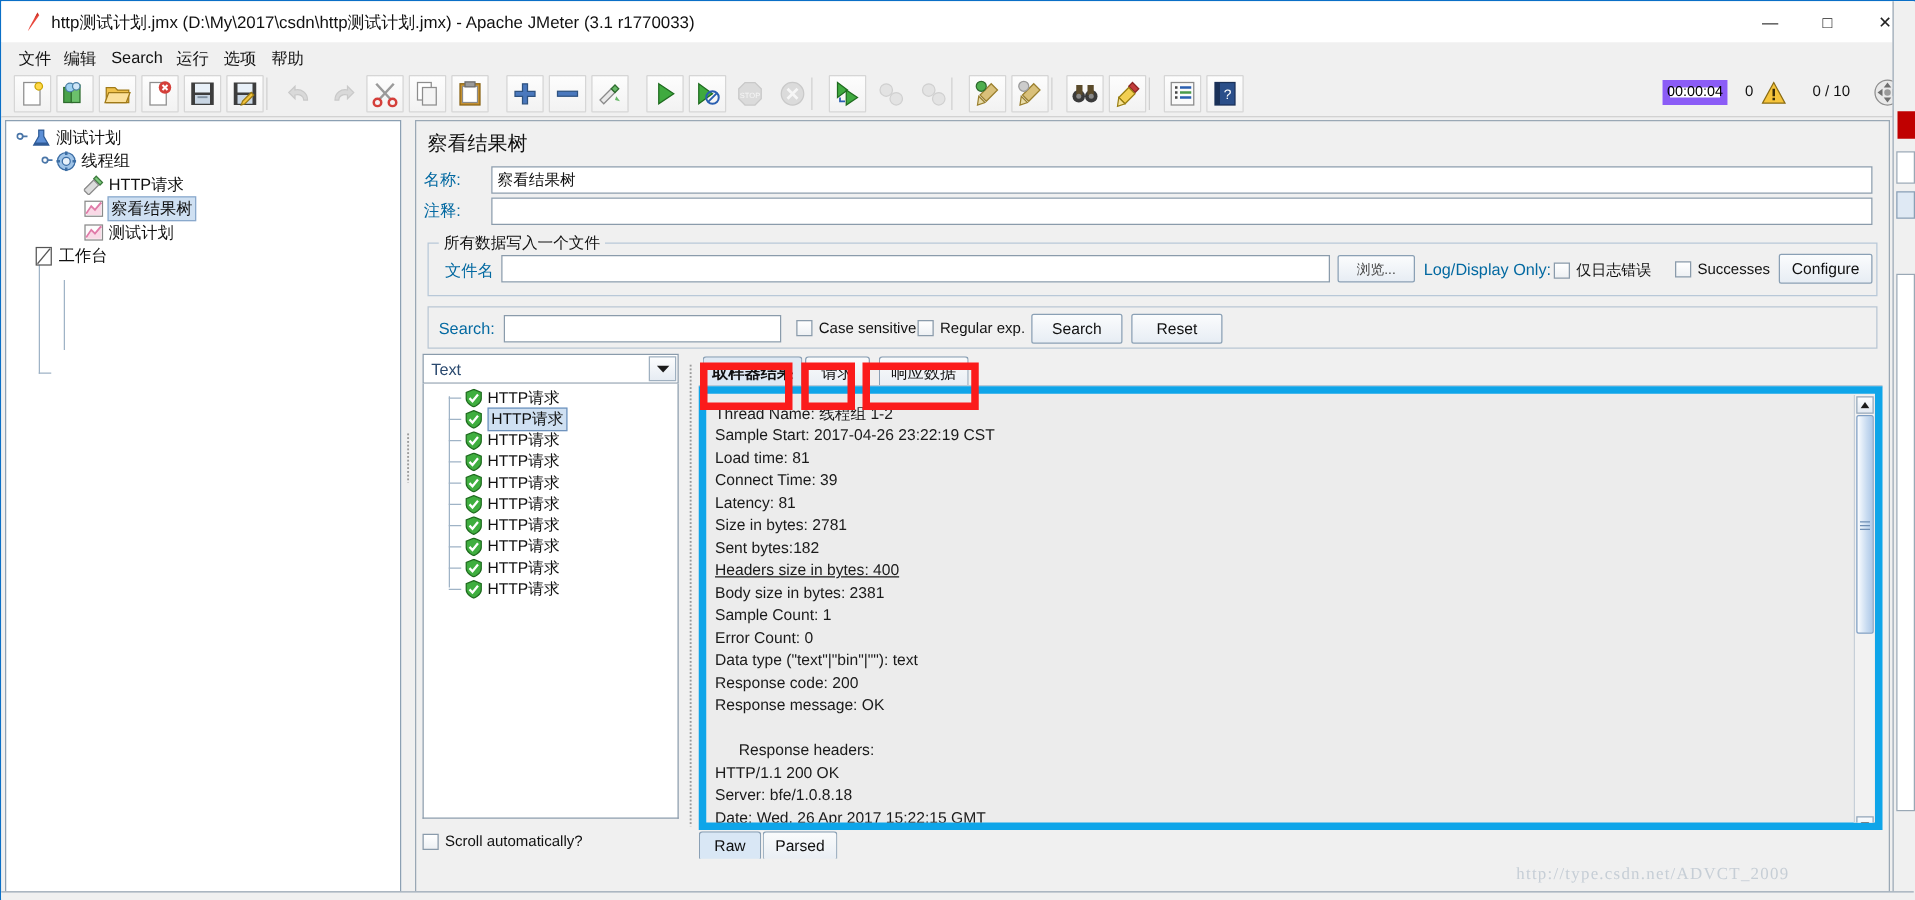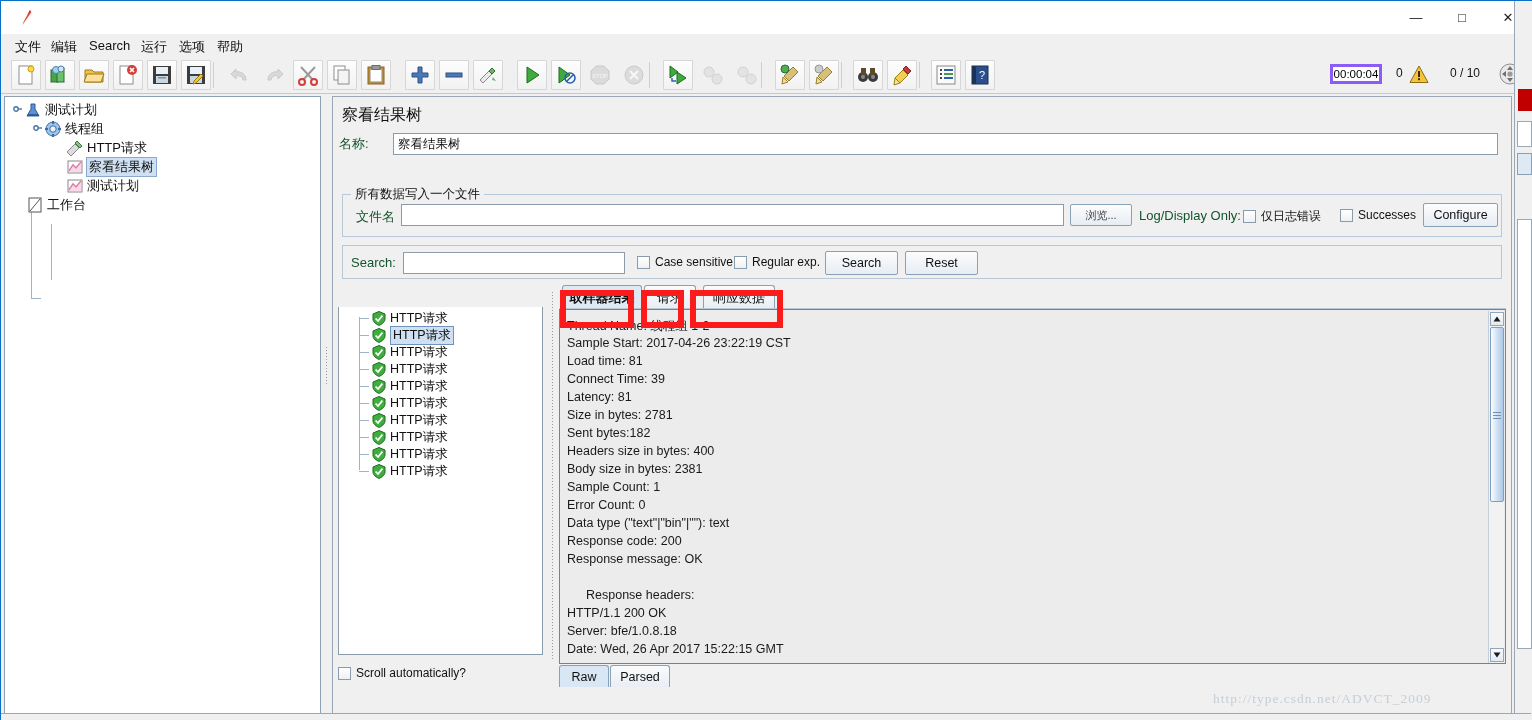--- a/index.html
+++ b/index.html
@@ -18,21 +18,21 @@
   .menubar .mi{position:absolute;top:2px;font-size:13px;color:#111;padding:2px 6px;white-space:nowrap;}
 
   
   .toolbar{position:absolute;left:0;top:55px;width:1530px;height:38px;background:#f0f0f0;border-bottom:1px solid #c8c8c8;box-sizing:border-box;}
   .tbtn{position:absolute;top:4px;width:30px;height:30px;border:1px solid #d6d6d6;background:linear-gradient(#fdfdfd,#f2f2f2);box-sizing:border-box;display:flex;align-items:center;justify-content:center;border-radius:1px;}
   .tbtn.flat{border:1px solid transparent;background:transparent;}
   .tsep{position:absolute;top:6px;width:1px;height:26px;background:#d0d0d0;}
   .tbtn svg{display:block;}
 
   
-  .timerbox{position:absolute;top:8px;left:1329px;width:52px;height:20px;background:#fff;border:3px solid #8b5cf6;box-sizing:border-box;font-size:11.5px;display:flex;align-items:center;justify-content:center;font-family:"Liberation Sans",sans-serif;}
+  .timerbox{position:absolute;top:8px;left:1329px;width:52px;height:20px;background:#fff;border:6px solid #8b5cf6;box-sizing:border-box;font-size:11.5px;display:flex;align-items:center;justify-content:center;font-family:"Liberation Sans",sans-serif;}
   .warncount{position:absolute;top:10px;left:1395px;font-size:12px;color:#111;}
   .warnicon{position:absolute;top:9px;left:1408px;}
   .threadcount{position:absolute;top:10px;left:1449px;font-size:12px;color:#111;}
   .dirbtn{position:absolute;top:7px;left:1498px;width:22px;height:22px;}
 
   
   .content{position:absolute;left:0;top:93px;width:1530px;height:626px;background:#f0f0f0;}
   .treepanel{position:absolute;left:3px;top:2px;width:317px;height:618px;background:#fff;border:1px solid #8ca0b3;box-sizing:border-box;overflow:hidden;}
   .splitv{position:absolute;left:321px;top:2px;width:9px;height:618px;background:#f0f0f0;}
   .splitv .dots{position:absolute;left:3px;top:250px;width:3px;height:40px;
@@ -42,21 +42,21 @@
 
   
   .tnode{position:absolute;height:19px;display:flex;align-items:center;white-space:nowrap;font-size:13px;color:#111;}
   .tnode .lbl{margin-left:4px;}
   .tnode .lbl.sel{background:#cfe0f2;border:1px solid #8aa9cc;padding:0 2px;margin-left:3px;}
   .treeline{position:absolute;background:#9fb3c6;}
 
   
   .ph{position:absolute;left:9px;top:8px;font-size:16px;color:#111;}
   .fieldrow{position:absolute;height:22px;display:flex;align-items:center;}
-  .flabel{font-size:13px;color:#14532d;white-space:nowrap;}
+  .flabel{font-size:13px;color:#0369a1;white-space:nowrap;}
   .ftext{background:#fff;border:1px solid #8a9bab;box-sizing:border-box;height:22px;font-size:12.5px;padding:2px 4px;color:#111;display:flex;align-items:center;}
 
   .groupbox{position:absolute;border:1px solid #b8c8d8;box-sizing:border-box;background:transparent;}
   .grouptitle{position:absolute;top:-9px;left:8px;background:#f0f0f0;padding:0 4px;font-size:12.5px;color:#111;}
 
   .btn{background:linear-gradient(#fbfcfd,#e7edf4);border:1px solid #8aa0b5;box-sizing:border-box;display:flex;align-items:center;justify-content:center;font-size:12.5px;color:#111;border-radius:2px;}
   .btn.sm{font-size:11px;color:#444;}
   .cbx{width:13px;height:13px;border:1px solid #8a9bab;background:linear-gradient(#fff,#eef1f4);box-sizing:border-box;display:inline-block;}
   .cblabel{font-size:12px;color:#111;margin-left:5px;white-space:nowrap;}
 
@@ -76,21 +76,21 @@
 
   .midsplit{position:absolute;left:210px;top:0;width:10px;height:400px;}
   .midsplit .dots{position:absolute;left:3px;top:8px;width:3px;height:370px;background-image:radial-gradient(#9a9a9a 40%,transparent 41%);background-size:3px 3px;}
 
   .rightres{position:absolute;left:221px;top:0;width:947px;height:424px;}
   .tabstrip{position:absolute;left:0;top:0;width:947px;height:26px;}
   .tab{position:absolute;top:2px;height:24px;border:1px solid #8aa0b5;border-bottom:none;box-sizing:border-box;display:flex;align-items:center;justify-content:center;font-size:13px;color:#111;background:linear-gradient(#fafbfc,#e9eef4);border-radius:3px 3px 0 0;}
   .tab.active{background:#dfe9f4;font-weight:bold;}
   .tabfill{position:absolute;left:0;top:25px;width:947px;height:2px;background:#b9c8d6;}
 
-  .textarea{position:absolute;left:0;top:26px;width:947px;height:355px;background:#ececec;border:1px solid #0ea5e9;box-sizing:border-box;overflow:hidden;}
+  .textarea{position:absolute;left:0;top:26px;width:947px;height:355px;background:#ececec;border:6px solid #0ea5e9;box-sizing:border-box;overflow:hidden;}
   .taline{position:absolute;left:7px;font-size:12.5px;color:#1a1a1a;white-space:nowrap;}
   .vscroll{position:absolute;right:1px;top:1px;width:16px;height:353px;background:#f2f2f2;border-left:1px solid #c6cfd8;box-sizing:border-box;}
   .vsbtn{position:absolute;left:1px;width:14px;height:14px;background:linear-gradient(#fafcfe,#e3eaf2);border:1px solid #93a7bb;box-sizing:border-box;display:flex;align-items:center;justify-content:center;}
   .vsthumb{position:absolute;left:1px;top:16px;width:14px;height:175px;background:linear-gradient(90deg,#fbfdff,#c9dcf1 60%,#aec9e8);border:1px solid #7e9ec4;box-sizing:border-box;border-radius:2px;}
   .rawtabs{position:absolute;left:0;top:382px;height:24px;}
   .rtab{position:absolute;top:0;height:22px;border:1px solid #8aa0b5;border-bottom:none;box-sizing:border-box;display:flex;align-items:center;justify-content:center;font-size:12.5px;color:#111;background:linear-gradient(#fafbfc,#e9eef4);border-radius:3px 3px 0 0;}
   .rtab.active{background:#d9e7f5;}
 
   
   .redbox{position:absolute;border:6px solid #fb1b1b;box-sizing:border-box;pointer-events:none;}
@@ -108,20 +108,21 @@
 </head>
 <body>
 
 <div class="app">
 
   <div class="titlebar">
     <svg class="jicon" viewBox="0 0 16 17">
       <path d="M11 1 L5 12 L3.2 16 L4.6 14.2 L12.4 3.2 Z" fill="#e8463a"></path>
       <path d="M11 1 L8.5 6 L11.6 2.4 Z" fill="#c43428"></path>
     </svg>
+    <div class="ttl">http测试计划.jmx (D:\My\2017\csdn\http测试计划.jmx) - Apache JMeter (3.1 r1770033)</div>
     <div class="winbtns">
       <div class="winbtn">—</div>
       <div class="winbtn">□</div>
       <div class="winbtn">✕</div>
     </div>
   </div>
 
   <div class="menubar" id="menubar">
       <div class="mi" style="left: 8px;">文件</div>
       <div class="mi" style="left: 44px;">编辑</div>
@@ -469,20 +470,24 @@
 
     <div class="mainpanel">
 
       <div class="ph">察看结果树</div>
 
       <div class="fieldrow" style="left:6px;top:36px;width:1166px;">
         <div class="flabel" style="width:54px;">名称:</div>
         <div class="ftext" style="width:1105px;">察看结果树</div>
       </div>
 
+      <div class="fieldrow" style="left:6px;top:61px;width:1166px;">
+        <div class="flabel" style="width:54px;">注释:</div>
+        <div class="ftext" style="width:1105px;"></div>
+      </div>
 
       <div class="groupbox" style="left:9px;top:97px;width:1160px;height:43px;">
         <div class="grouptitle">所有数据写入一个文件</div>
         <div class="flabel" style="position:absolute;left:13px;top:13px;">文件名</div>
         <div class="ftext" style="position:absolute;left:58px;top:9px;width:663px;"></div>
         <div class="btn sm" style="position:absolute;left:727px;top:9px;width:62px;height:22px;">浏览...</div>
         <div class="flabel" style="position:absolute;left:796px;top:13px;">Log/Display Only:</div>
         <div style="position:absolute;left:900px;top:13px;display:flex;align-items:center;">
           <span class="cbx"></span>
           <span class="cblabel">仅日志错误</span>
@@ -505,20 +510,28 @@
           <span class="cbx"></span>
           <span class="cblabel">Regular exp.</span>
         </div>
         <div class="btn" style="position:absolute;left:482px;top:5px;width:73px;height:24px;">Search</div>
         <div class="btn" style="position:absolute;left:562px;top:5px;width:73px;height:24px;">Reset</div>
       </div>
 
       <div class="resultsplit">
 
         <div class="leftres">
+          <div class="combo">
+            <span class="txt">Text</span>
+            <span class="arrowbox">
+              <svg width="11" height="8" viewBox="0 0 11 8">
+                  <path d="M0.5 1.5 L5.5 7 L10.5 1.5 Z" fill="#1b1b1b"></path>
+                </svg>
+            </span>
+          </div>
           <div class="samplelist" id="samplelist">
               <div class="slrow" style="top: 3px; left: 20px;">
                 <span style="display: inline-block; width: 10px; height: 1px; background: rgb(159, 179, 198); margin-right: 3px;"></span>
                 <span style="display: inline-flex; width: 14px; height: 15px;">
                   <svg width="14" height="15" viewBox="0 0 14 15">
                     <path d="M7 0.5 L13 3 v5 c0 4-6 6.5-6 6.5 S1 12 1 8 V3z" fill="#3fae3f" stroke="#1e6b1e"></path>
                     <path d="M3.6 7.5 L6 10 L10.4 4.6" stroke="#fff" stroke-width="1.8" fill="none"></path>
                   </svg>
                 </span>
                 <span class="nm">HTTP请求</span>
@@ -650,21 +663,21 @@
                   </svg>
               </div>
             </div>
           <div class="taline" style="top: 8px;">Thread Name: 线程组 1-2</div>
               <div class="taline" style="top: 26px;">Sample Start: 2017-04-26 23:22:19 CST</div>
               <div class="taline" style="top: 44px; text-align: center;">Load time: 81</div>
               <div class="taline" style="top: 62px;">Connect Time: 39</div>
               <div class="taline" style="top: 80px;">Latency: 81</div>
               <div class="taline" style="top: 98px;">Size in bytes: 2781</div>
               <div class="taline" style="top: 116px;">Sent bytes:182</div>
-              <div class="taline" style="top: 134px;">Headers size in bytes: 400</div>
+              <div class="taline" style="top: 134px; text-decoration: underline;">Headers size in bytes: 400</div>
               <div class="taline" style="top: 152px;">Body size in bytes: 2381</div>
               <div class="taline" style="top: 170px;">Sample Count: 1</div>
               <div class="taline" style="top: 188px;">Error Count: 0</div>
               <div class="taline" style="top: 206px;">Data type ("text"|"bin"|""): text</div>
               <div class="taline" style="top: 224px;">Response code: 200</div>
               <div class="taline" style="top: 242px;">Response message: OK</div>
               <div class="taline" style="top: 278px; margin-left: 19px;">Response headers:</div>
               <div class="taline" style="top: 296px;">HTTP/1.1 200 OK</div>
               <div class="taline" style="top: 314px;">Server: bfe/1.0.8.18</div>
               <div class="taline" style="top: 332px;">Date: Wed, 26 Apr 2017 15:22:15 GMT</div>

